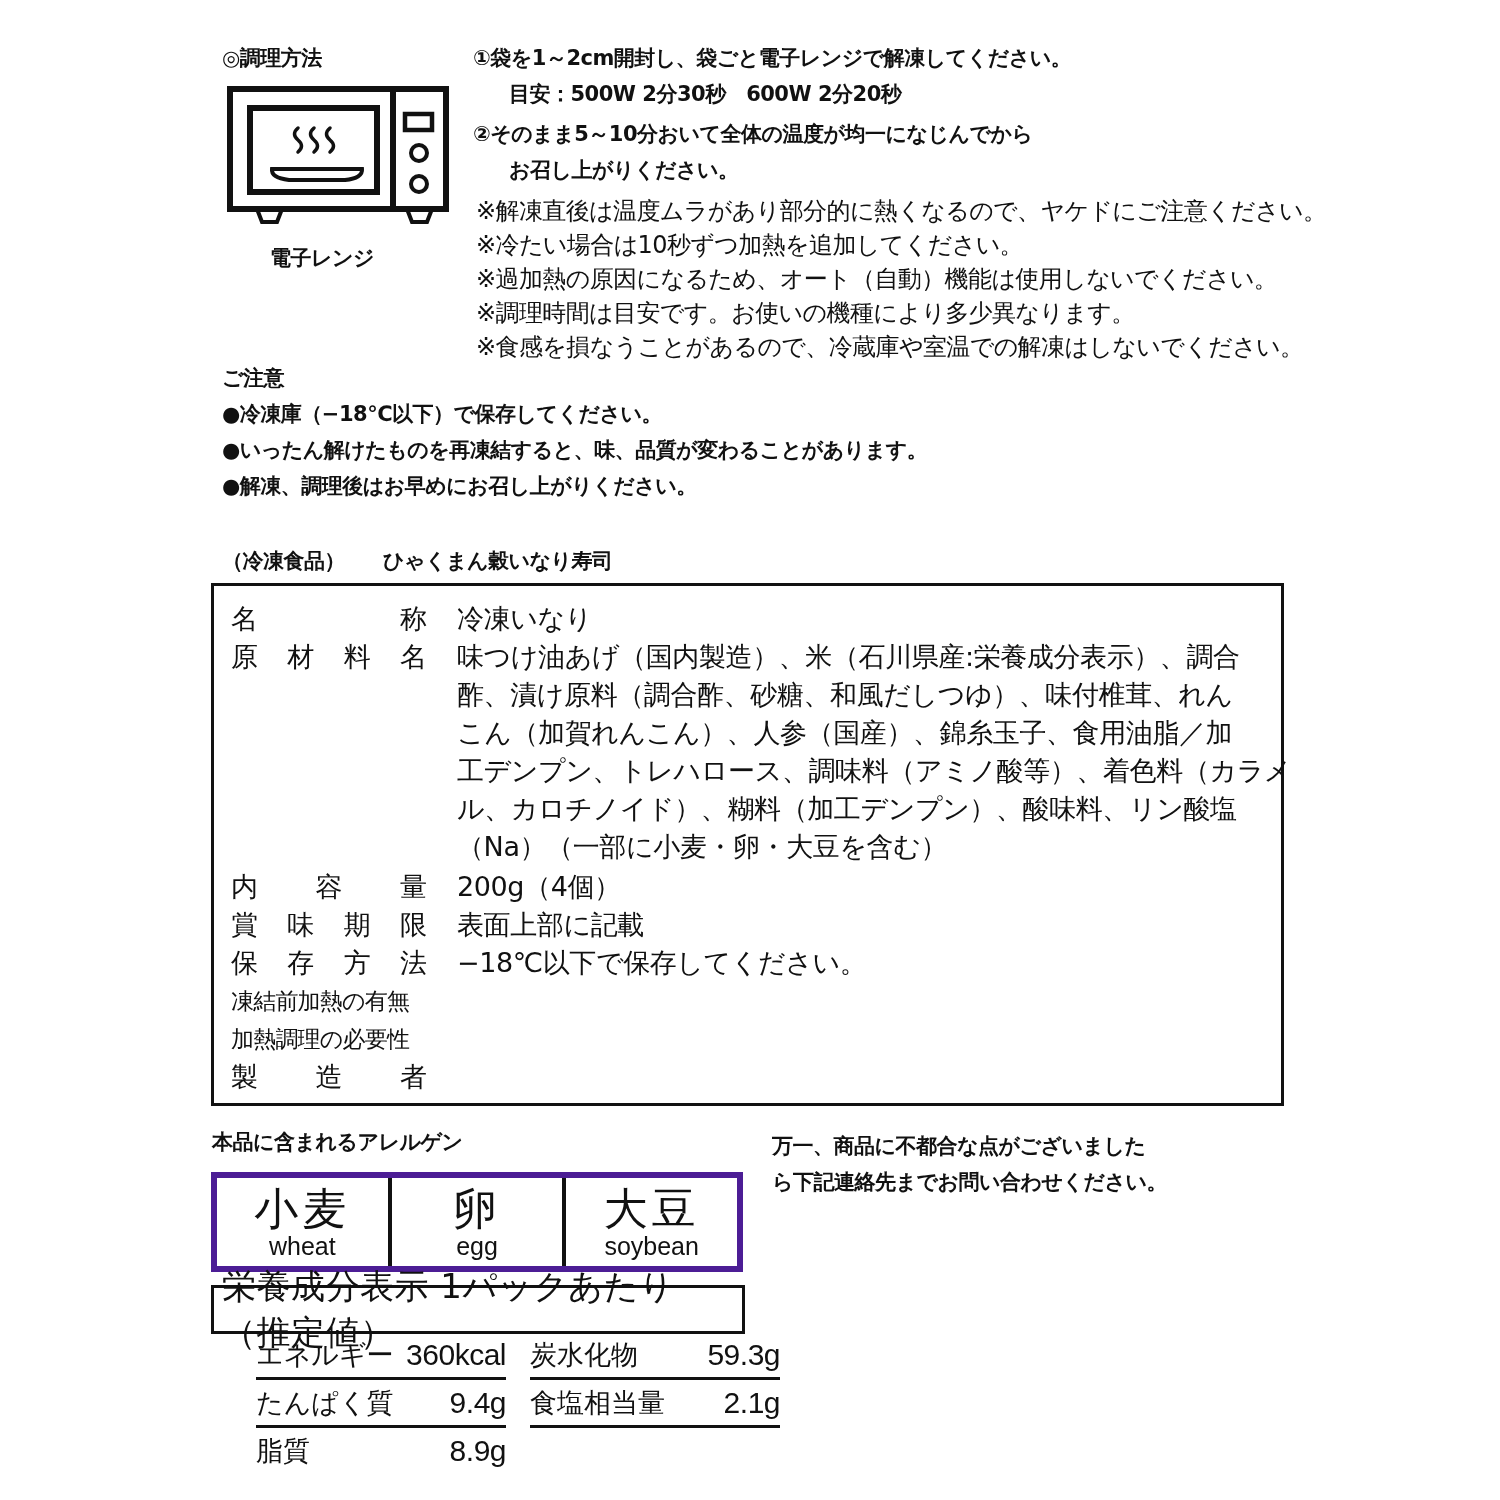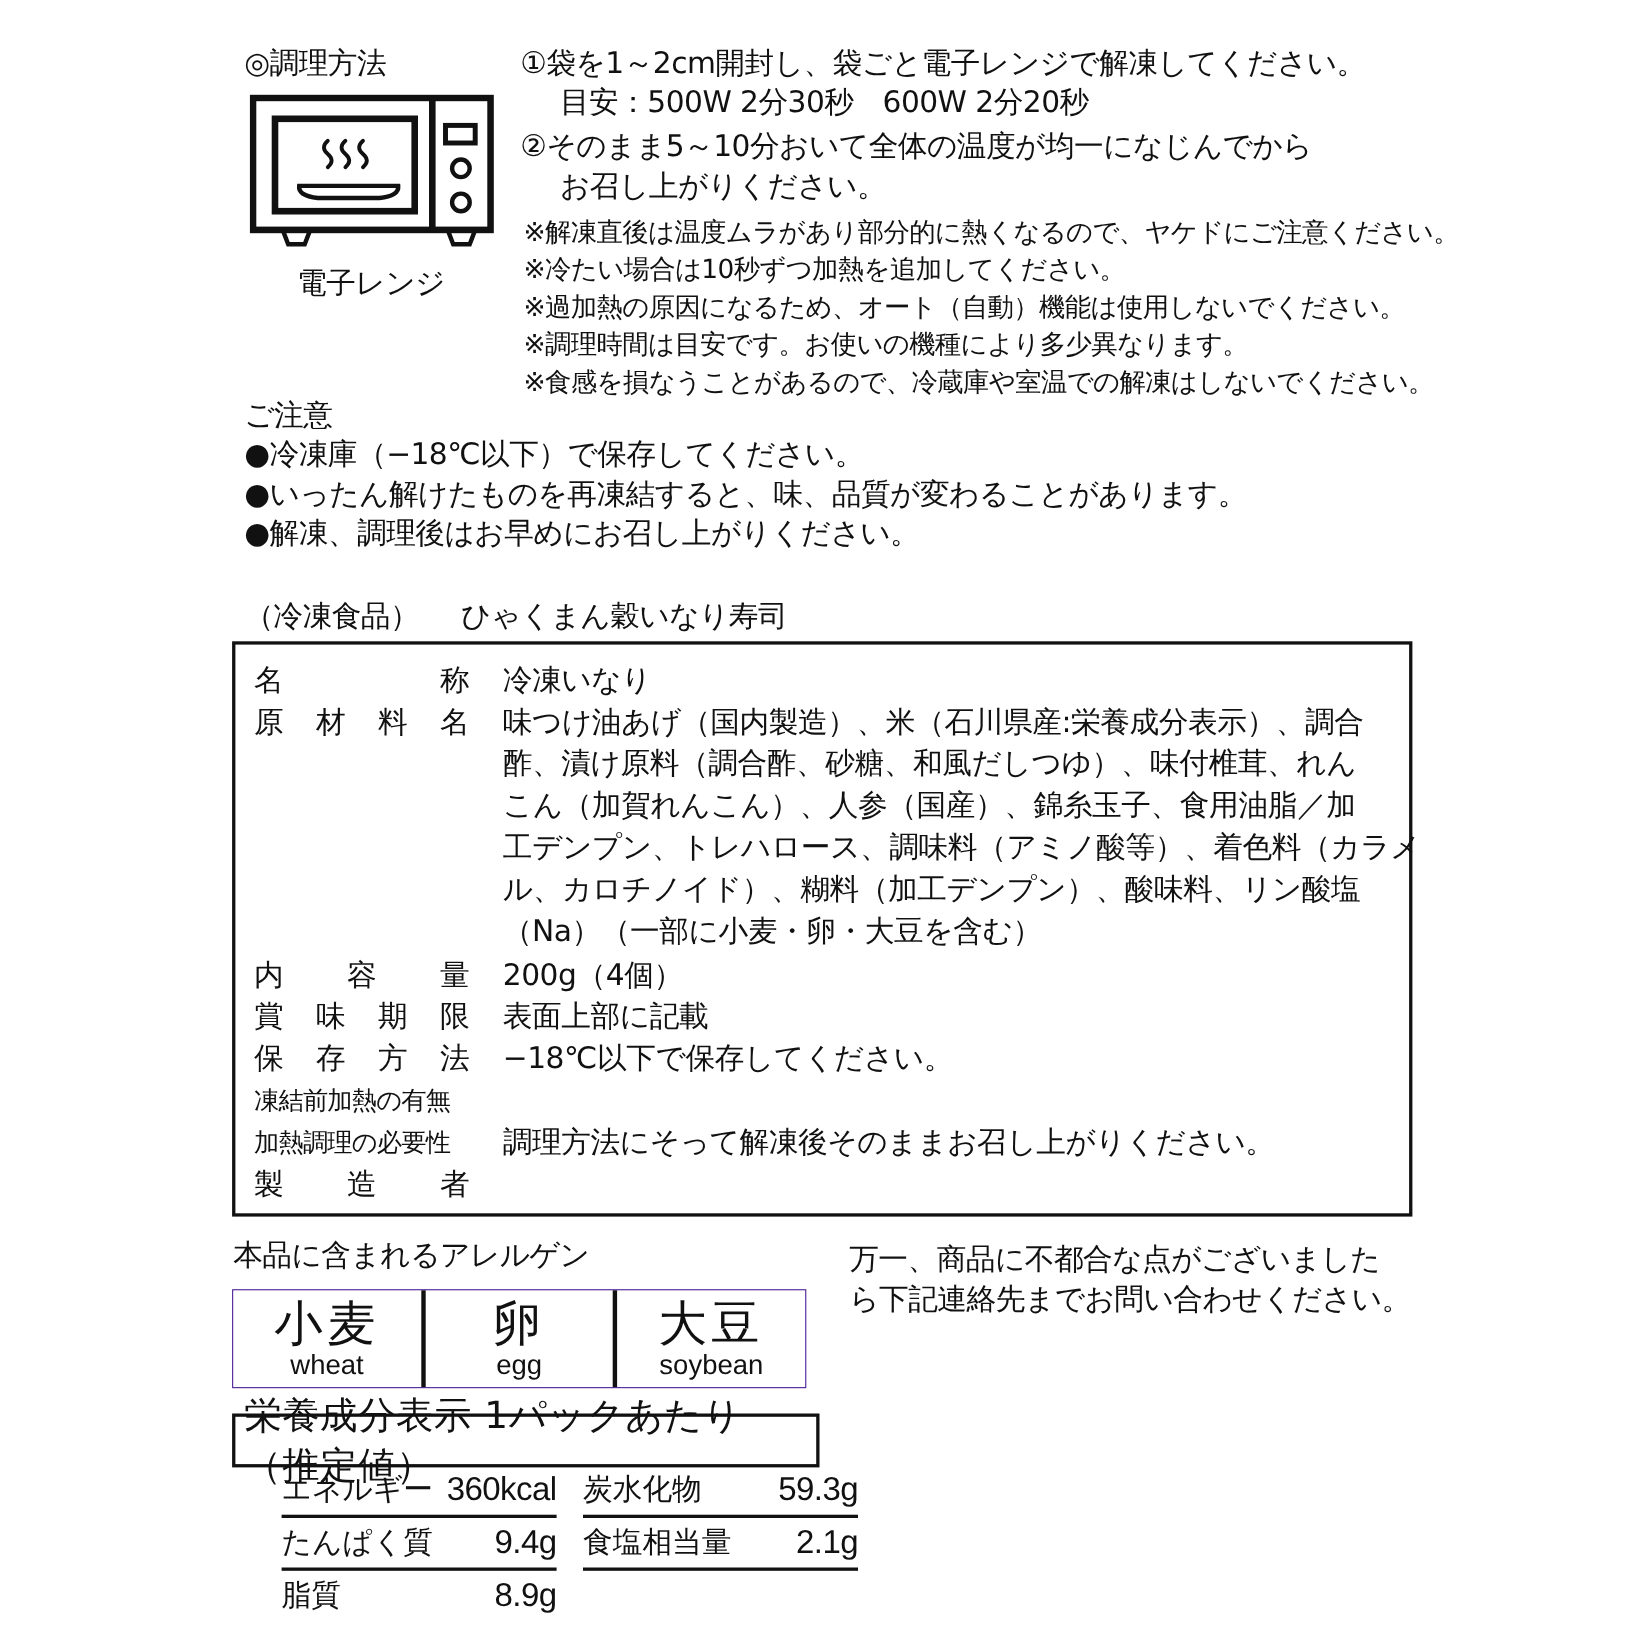--- a/index.html
+++ b/index.html
@@ -2,21 +2,21 @@
 <html><head>
 <meta charset="utf-8">
 <style>
   html, body { margin: 0; padding: 0; background: #ffffff; }
   body {
     width: 1500px; height: 1500px; position: relative; overflow: hidden;
     font-family: "DejaVu Sans", "Liberation Sans", sans-serif;
     color: #111111;
   }
   .abs { position: absolute; white-space: nowrap; }
-  .t28 { font-size: 27px; line-height: 36px; letter-spacing: -0.5px; }
+  .t28 { font-size: 21px; line-height: 36px; letter-spacing: -0.5px; font-weight: bold; }
   .t25 { font-size: 24px; line-height: 34px; letter-spacing: -0.6px; }
 
   
   #cook-heading { left: 222px; top: 40px; }
   #microwave { left: 227px; top: 86px; width: 222px; height: 140px; }
   #microwave-label { left: 270px; top: 240px; }
 
   #steps { left: 473px; top: 40px; }
   .step-line { display: block; }
   .indent { padding-left: 36px; }
@@ -37,21 +37,21 @@
   .row { position: absolute; left: 17px; display: flex; font-size: 27px; line-height: 38px; }
   .row .k { width: 196px; display: flex; justify-content: space-between; flex-shrink: 0; }
   .row .k.small { font-size: 23px; letter-spacing: -0.8px; justify-content: flex-start; }
   .row .v { margin-left: 30px; width: 820px; white-space: normal; }
   .row .v .vl { display: block; white-space: nowrap; letter-spacing: -0.4px; }
 
   
   #allergen-title { left: 212px; top: 1124px; }
   #allergen-table {
     position: absolute; left: 211px; top: 1172px; width: 520px; height: 88px;
-    border: 1px solid #4c1d95; display: flex;
+    border: 6px solid #4c1d95; display: flex;
   }
   .alg-cell {
     flex: 1; display: flex; flex-direction: column; align-items: center; justify-content: center;
     border-right: 4px solid #111111;
   }
   .alg-cell:last-child { border-right: none; }
   .alg-jp { font-size: 44px; line-height: 48px; letter-spacing: 4px; }
   .alg-en { font-size: 25px; line-height: 26px; font-family: "Liberation Sans", sans-serif; }
 
   
@@ -174,23 +174,20 @@
       </div>
     <div class="v">
         <span class="vl">−18℃以下で保存してください。</span>
       </div>
   </div>
   <div class="row" style="top:396px">
     <div class="k small">凍結前加熱の有無</div>
   </div>
   <div class="row" style="top:434px">
     <div class="k small">加熱調理の必要性</div>
-    <div class="v">
-        <span class="vl">調理方法にそって解凍後そのままお召し上がりください。</span>
-      </div>
   </div>
   <div class="row" style="top:472px">
     <div class="k">
         <span>製</span>
         <span>造</span>
         <span>者</span>
       </div>
     <div class="v">
         <span class="vl"></span>
       </div>

